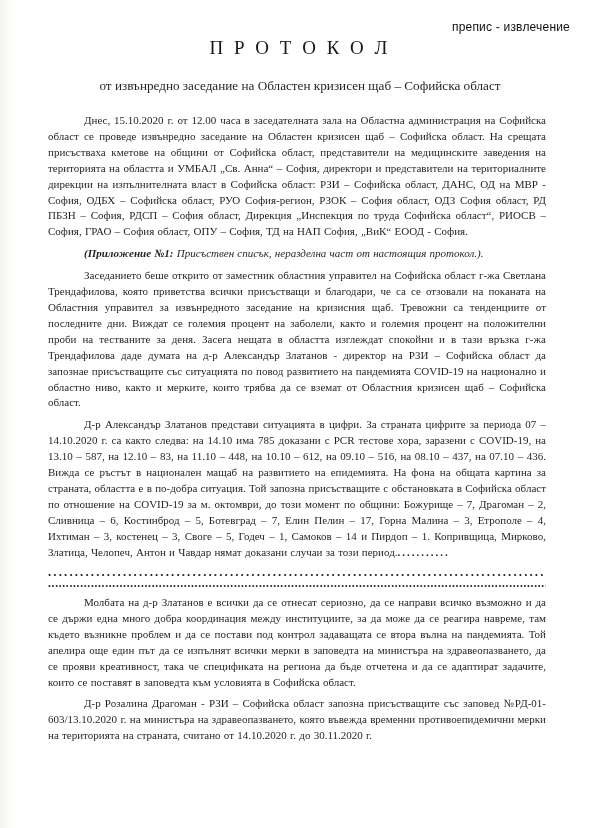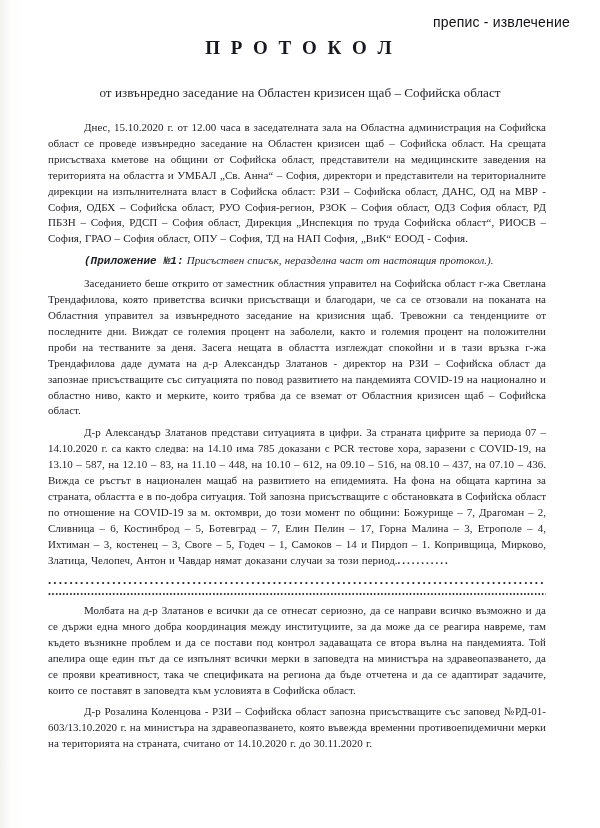--- a/index.html
+++ b/index.html
@@ -11,56 +11,56 @@
   .page {
     position: relative;
     width: 600px; height: 828px;
     background: linear-gradient(90deg, #f2f2ef 0px, #fdfdfc 10px, #ffffff 24px);
     color: #1f2026;
     font-family: "Liberation Serif", "DejaVu Serif", serif;
     box-sizing: border-box;
   }
   .copy-note {
     position: absolute;
-    top: 14px; right: 30px;
+    top: 20px; right: 30px;
     font-family: "Liberation Sans", "DejaVu Sans", sans-serif;
-    font-size: 14px;
+    font-size: 12px;
     color: #101014;
     letter-spacing: 0.2px;
   }
   .title {
     padding-top: 37px;
     text-align: center;
-    font-weight: bold;
+    font-weight: normal;
     font-size: 19px;
     letter-spacing: 3px;
     color: #17181d;
   }
   .subtitle {
-    margin-top: 26px;
+    margin-top: 19px;
     text-align: center;
     font-size: 13.2px;
   }
   .doc-body {
     margin-top: 19px;
     padding: 0 54px 0 48px;
   }
   .para {
     margin: 0 0 6px 0;
     font-size: 11px;
     line-height: 15.9px;
     text-align: justify;
     text-indent: 36px;
     word-spacing: 0.5px;
   }
   .para.appendix { font-style: italic; }
   .seg-n { }
   .seg-b { font-weight: normal; }
   .seg-i { font-style: italic; }
-  .seg-bi { font-weight: bold; font-style: italic; font-family: Liberation Mono, monospace; }
+  .seg-bi { font-weight: bold; font-style: italic; }
   .seg-dots { font-weight: bold; letter-spacing: 2px; }
   .dotline {
     margin: 0;
     font-size: 13px;
     line-height: 11.5px;
     font-weight: bold;
     letter-spacing: 2.1px;
     white-space: nowrap;
     overflow: hidden;
     text-indent: 0;
@@ -83,15 +83,15 @@
   <div class="subtitle">от извънредно заседание на Областен кризисен щаб – Софийска област</div>
 
   <div class="doc-body" id="doc-body">
       <p class="para"><span class="seg-n">Днес, 15.10.2020 г. от 12.00 часа в заседателната зала на Областна администрация на Софийска област се проведе извънредно заседание на Областен кризисен щаб – Софийска област. На срещата присъстваха кметове на общини от Софийска област, представители на медицинските заведения на територията на областта и УМБАЛ „Св. Анна“ – София, директори и представители на териториалните дирекции на изпълнителната власт в Софийска област: РЗИ – Софийска област, ДАНС, ОД на МВР - София, ОДБХ – Софийска област, РУО София-регион, РЗОК – София област, ОДЗ София област, РД ПБЗН – София, РДСП – София област, Дирекция „Инспекция по труда Софийска област“, РИОСВ – София, ГРАО – София област, ОПУ – София, ТД на НАП София, „ВиК“ ЕООД - София.</span></p>
       <p class="para appendix"><span class="seg-bi">(Приложение №1:</span><span class="seg-i"> Присъствен списък, неразделна част от настоящия протокол.).</span></p>
       <p class="para"><span class="seg-n">Заседанието беше открито от заместник областния управител на Софийска област </span><span class="seg-b">г-жа Светлана Трендафилова</span><span class="seg-n">, която приветства всички присъстващи и благодари, че са се отзовали на поканата на Областния управител за извънредното заседание на кризисния щаб. Тревожни са тенденциите от последните дни. Виждат се големия процент на заболели, както и големия процент на положителни проби на тестваните за деня. Засега нещата в областта изглеждат спокойни и в тази връзка г-жа Трендафилова даде думата на </span><span class="seg-b">д-р Александър Златанов</span><span class="seg-n"> - директор на РЗИ – Софийска област да запознае присъстващите със ситуацията по повод развитието на пандемията COVID-19 на национално и областно ниво, както и мерките, които трябва да се вземат от Областния кризисен щаб – Софийска област.</span></p>
       <p class="para"><span class="seg-b">Д-р Александър Златанов</span><span class="seg-n"> представи ситуацията в цифри. За страната цифрите за периода 07 – 14.10.2020 г. са както следва: на 14.10 има 785 доказани с PCR тестове хора, заразени с COVID-19, на 13.10 – 587, на 12.10 – 83, на 11.10 – 448, на 10.10 – 612, на 09.10 – 516, на 08.10 – 437, на 07.10 – 436. Вижда се ръстът в национален мащаб на развитието на епидемията. На фона на общата картина за страната, областта е в по-добра ситуация. Той запозна присъстващите с обстановката в Софийска област по отношение на COVID-19 за м. октомври, до този момент по общини: Божурище – 7, Драгоман – 2, Сливница – 6, Костинброд – 5, Ботевград – 7, Елин Пелин – 17, Горна Малина – 3, Етрополе – 4, Ихтиман – 3, костенец – 3, Своге – 5, Годеч – 1, Самоков – 14 и Пирдоп – 1. Копривщица, Мирково, Златица, Челопеч, Антон и Чавдар нямат доказани случаи за този период.</span><span class="seg-dots">...........</span></p>
       <p class="dotline"><span class="seg-n">........................................................................................................................................</span></p>
       <p class="dotline dense"><span class="seg-n">........................................................................................................................................................................................</span></p>
       <p class="para"><span class="seg-n">Молбата на д-р Златанов е всички да се отнесат сериозно, да се направи всичко възможно и да се държи една много добра координация между институциите, за да може да се реагира навреме, там където възникне проблем и да се постави под контрол задаващата се втора вълна на пандемията. Той апелира още един път да се изпълнят всички мерки в заповедта на министъра на здравеопазването, да се прояви креативност, така че спецификата на региона да бъде отчетена и да се адаптират задачите, които се поставят в заповедта към условията в Софийска област.</span></p>
-      <p class="para"><span class="seg-b">Д-р Розалина Коленцова</span><span class="seg-n"> - РЗИ – Софийска област запозна присъстващите със заповед №РД-01-603/13.10.2020 г. на министъра на здравеопазването, която въвежда временни противоепидемични мерки на територията на страната, считано от 14.10.2020 г. до 30.11.2020 г.</span></p>
+      <p class="para"><span class="seg-b">Д-р Розалина Драгоман</span><span class="seg-n"> - РЗИ – Софийска област запозна присъстващите със заповед №РД-01-603/13.10.2020 г. на министъра на здравеопазването, която въвежда временни противоепидемични мерки на територията на страната, считано от 14.10.2020 г. до 30.11.2020 г.</span></p>
     </div>
 </div>
 
 </body></html>

